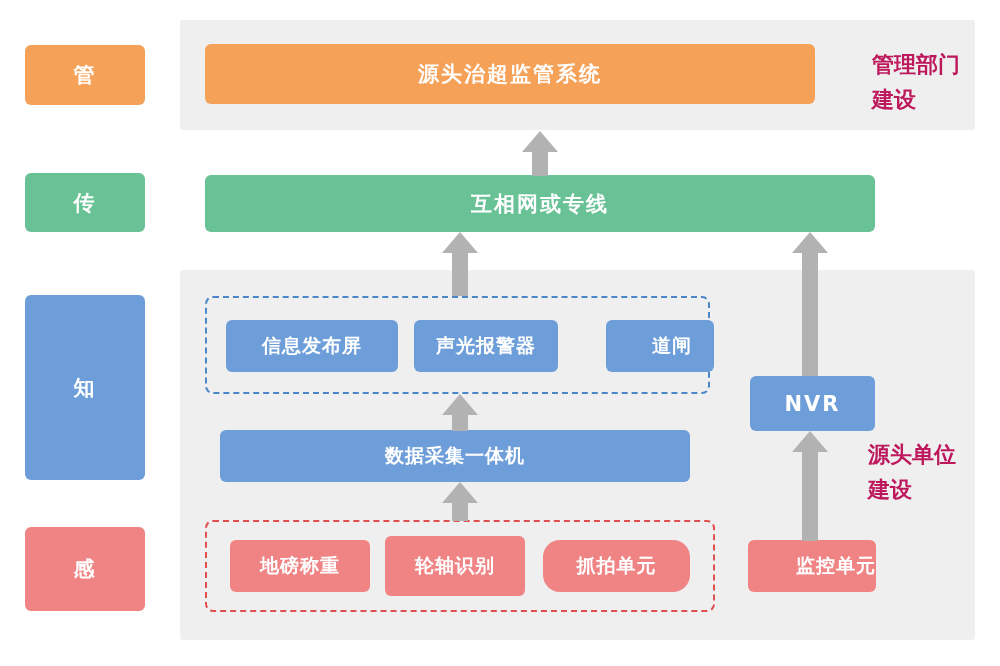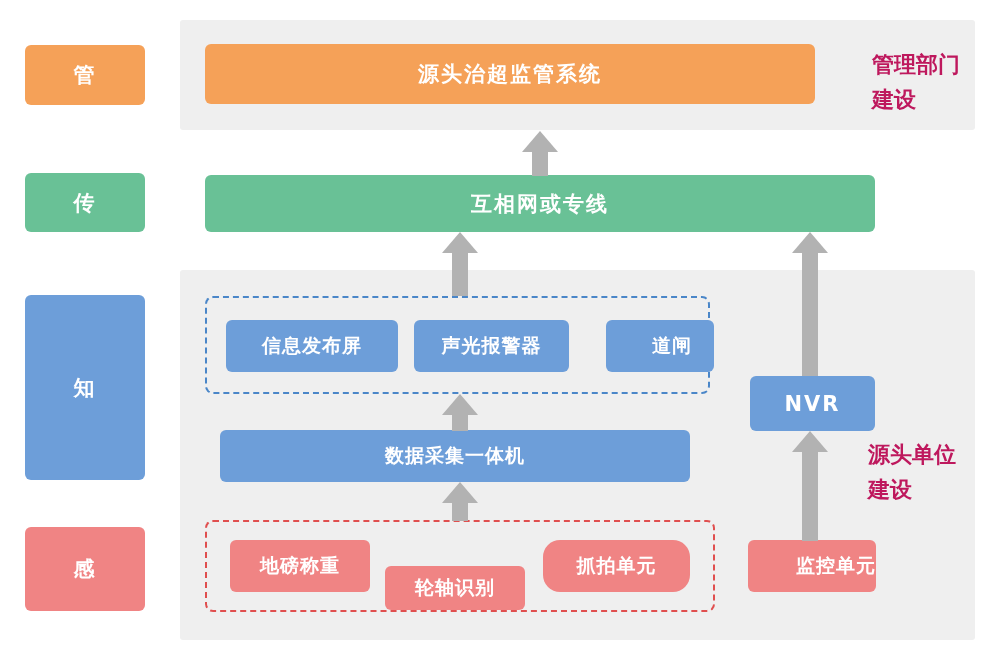--- a/index.html
+++ b/index.html
@@ -74,41 +74,41 @@
   <span>互相网或专线</span>
 </div>
 
 <div class="panel" style="left:180px; top:270px; width:795px; height:370px;"></div>
 
 <div class="dashed-blue" style="left:205px; top:296px; width:505px; height:98px;"></div>
 
 <div class="bar blue small" style="left:226px; top:320px; width:172px; height:52px;">
   <span>信息发布屏</span>
 </div>
-<div class="bar blue small" style="left:414px; top:320px; width:155px; height:52px;justify-content:center;">
+<div class="bar blue small" style="left:414px; top:320px; width:144px; height:52px;justify-content:center;">
   <span>声光报警器</span>
 </div>
 <div class="bar blue small" style="left:606px; top:320px; width:84px; height:52px;padding-left:24px;">
   <span>道闸</span>
 </div>
 
 <div class="bar blue small" style="left:220px; top:430px; width:470px; height:52px;">
   <span>数据采集一体机</span>
 </div>
 
 <div class="bar blue" style="left:750px; top:376px; width:125px; height:55px;">
   <span>NVR</span>
 </div>
 
 <div class="dashed-red" style="left:205px; top:520px; width:510px; height:92px;"></div>
 
 <div class="bar pink small" style="left:230px; top:540px; width:140px; height:52px;">
   <span>地磅称重</span>
 </div>
-<div class="bar pink small" style="left:385px; top:566px; width:140px; height:44px;">
+<div class="bar pink small" style="left:385px; top:536px; width:140px; height:60px;">
   <span>轮轴识别</span>
 </div>
 <div class="bar pink small" style="left:543px; top:540px; width:147px; height:52px;border-radius:17px;">
   <span>抓拍单元</span>
 </div>
 
 <div class="bar pink small" style="left:748px; top:540px; width:128px; height:52px;justify-content:flex-end;">
   <span>监控单元</span>
 </div>
 

